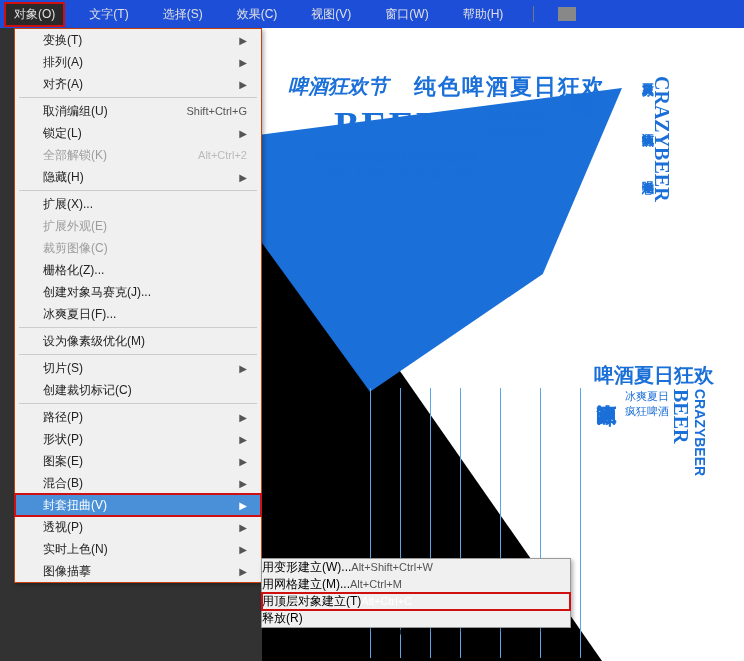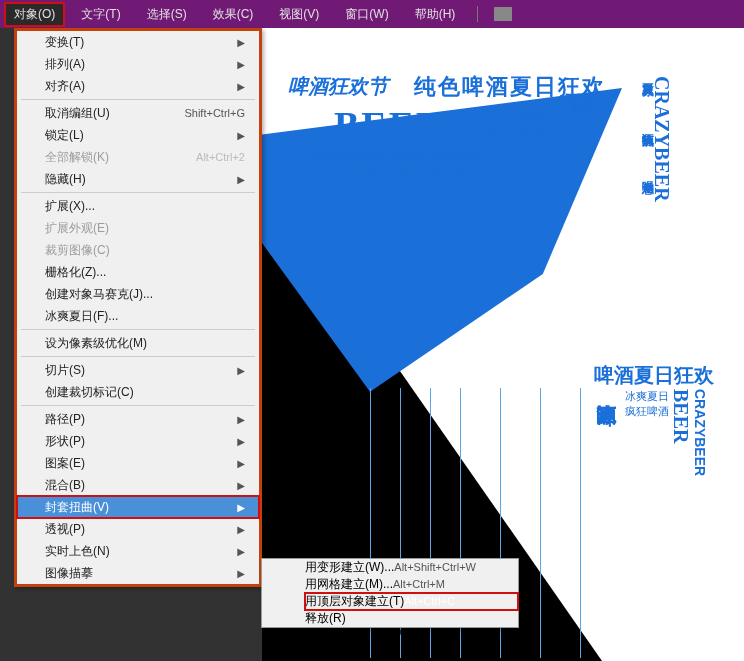--- a/index.html
+++ b/index.html
@@ -1,18 +1,18 @@
 <!DOCTYPE html>
 <html><head>
 <meta charset="utf-8">
 <style>
   * { margin: 0; padding: 0; box-sizing: border-box; font-family: "Microsoft YaHei", sans-serif; }
   body { width: 744px; height: 661px; background: #323232; overflow: hidden; position: relative; }
   
-  .menubar { height: 28px; background: #701a75; display: flex; align-items: center; padding: 0 4px; gap: 6px; }
+  .menubar { height: 28px; background: #1d4ed8; display: flex; align-items: center; padding: 0 4px; gap: 14px; }
   .menubar-item { color: #e0e0e0; font-size: 12px; padding: 4px 10px; cursor: default; }
   .menubar-item.active { background: #2a2a2a; border: 2px solid #d01010; padding: 2px 8px; }
   .menubar-sep { width: 1px; height: 16px; background: #777; margin: 0 6px; }
   .menubar-icon { width: 18px; height: 14px; background: #888; margin-left: 4px; }
 
   .canvas { position: absolute; left: 262px; top: 28px; right: 0; bottom: 0; background: #fff; }
   .black-triangle { position: absolute; left: 0; top: 145px; width: 340px; height: 488px; background: #000; clip-path: polygon(0 0, 0 100%, 100% 100%); }
   .blue-shape { position: absolute; left: 0; top: 60px; width: 360px; height: 310px; background: #1a6fd8; clip-path: polygon(0 15%, 100% 0, 78% 60%, 30% 98%, 0 50%); }
   .text-cluster { position: absolute; color: #1a6fd8; font-weight: bold; line-height: 1.05; }
   .tc1 { left: 26px; top: 48px; font-size: 20px; font-style: italic; }
@@ -30,32 +30,32 @@
   .tcv6 { right: 72px; top: 48px; font-size: 20px; font-family: serif; font-weight: 900; }
 
   .tc-lower { position: absolute; right: -10px; top: 334px; width: 160px; color: #1a6fd8; }
   .tc-lower .row { display:flex; gap:0; }
   .tc-lower .h1 { font-size: 20px; font-weight: bold; }
   .tc-lower .vcol { writing-mode: vertical-rl; font-size: 20px; font-weight: 900; }
 
   .guides { position: absolute; left: 108px; top: 360px; width: 230px; height: 270px; }
   .guides div { position: absolute; border-left: 1px solid #5aa7e8; height: 100%; }
   
-  .dropdown { position: absolute; left: 14px; top: 28px; width: 248px; background: #f0f0f0; border: 3px solid #c2410c; box-shadow: 2px 2px 4px rgba(0,0,0,.3); font-size: 12px; }
+  .dropdown { position: absolute; left: 14px; top: 28px; width: 248px; background: #f0f0f0; border: 1px solid #c2410c; box-shadow: 2px 2px 4px rgba(0,0,0,.3); font-size: 12px; }
   .dropdown .item { display: flex; align-items: center; justify-content: space-between; padding: 4px 14px 4px 28px; color: #222; height: 22px; }
   .dropdown .item.disabled { color: #9d9d9d; gap: 18px; }
   .dropdown .sep { height: 1px; background: #ccc; margin: 2px 4px; }
   .dropdown .item .arrow { font-size: 10px; color: #555; }
   .dropdown .item.highlight { background: #4a90d9; color: #fff; }
   .dropdown .item.boxed { outline: 2px solid #d01010; outline-offset: -1px; }
   .shortcut { color: #555; font-size: 11px; }
   .item.disabled .shortcut { color: #bbb; }
   .item.highlight .shortcut, .item.highlight .arrow { color: #fff; }
 
-  .submenu { position: absolute; left: 261px; top: 558px; width: 258px; background: #f0f0f0; border: 1px solid #999; box-shadow: 2px 2px 4px rgba(0,0,0,.3); font-size: 12px; padding-left: 43px; }
+  .submenu { position: absolute; left: 261px; top: 558px; width: 310px; background: #f0f0f0; border: 1px solid #999; box-shadow: 2px 2px 4px rgba(0,0,0,.3); font-size: 12px; }
   .submenu .boxed-row { outline: 2px solid #d01010; outline-offset: -1px; }
 
   .cursor { position: absolute; left: 398px; top: 624px; font-size: 16px; color: #000; pointer-events: none; }
 </style>
 </head>
 <body>
 
 <div class="menubar">
   <div class="menubar-item active">对象(O)</div>
   <div class="menubar-item">文字(T)</div>

